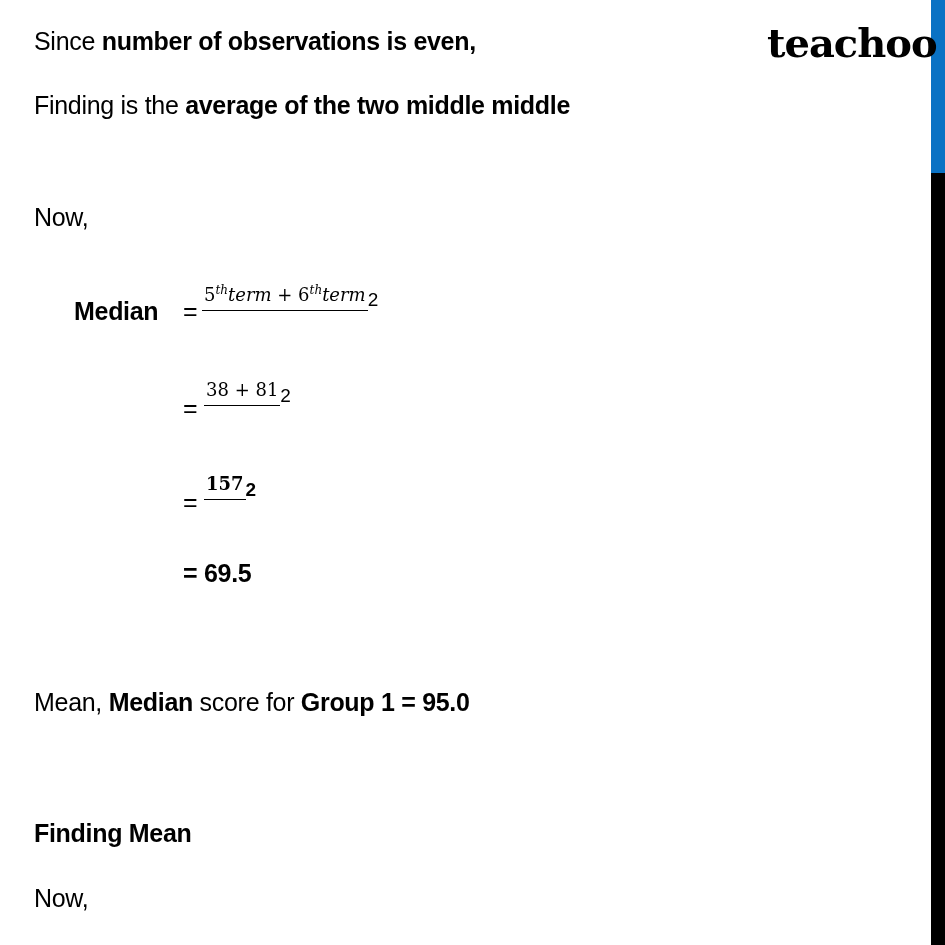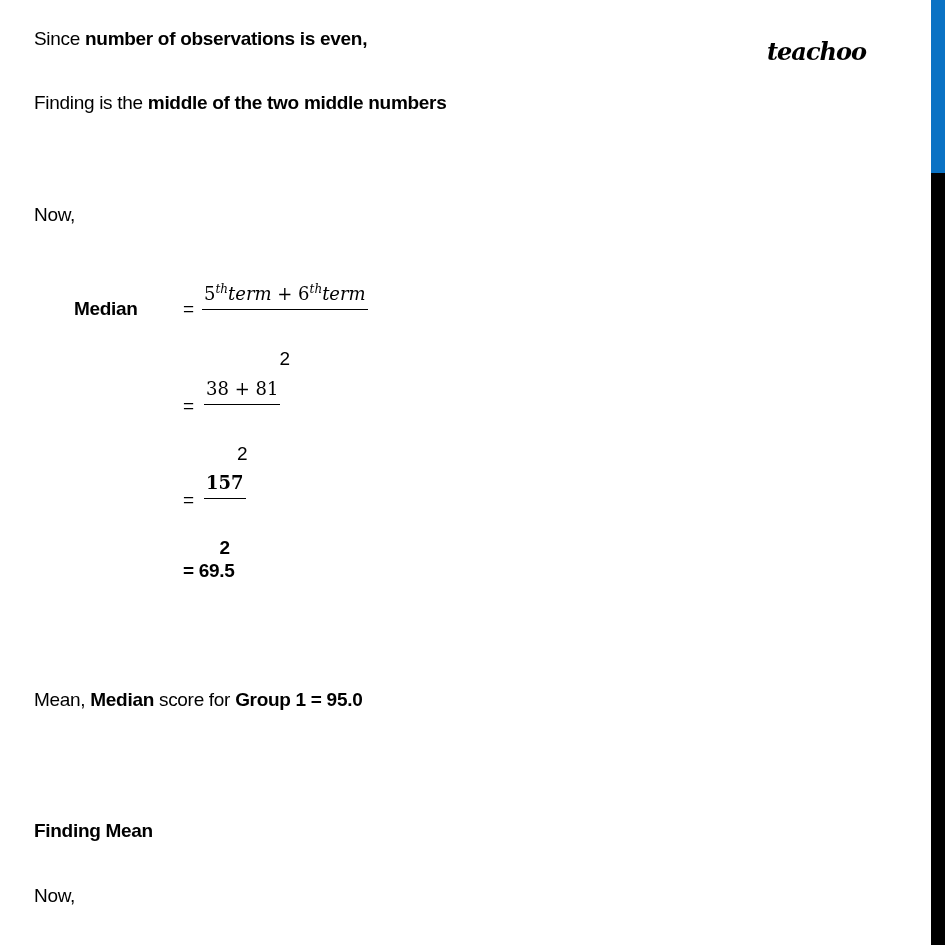--- a/index.html
+++ b/index.html
@@ -1,49 +1,49 @@
 <!DOCTYPE html>
 <html><head>
   <meta charset="utf-8">
   <style>
     html, body { margin: 0; padding: 0; }
     body {
       width: 945px; height: 945px; position: relative; overflow: hidden;
       background: #ffffff; color: #000;
       font-family: "Liberation Sans", "DejaVu Sans", sans-serif;
     }
-    .txt { position: absolute; font-size: 19px; white-space: nowrap; line-height: 1; letter-spacing: -0.3px; }
+    .txt { position: absolute; font-size: 25px; white-space: nowrap; line-height: 1; letter-spacing: -0.3px; }
     .b { font-weight: bold; }
     .logo {
-      position: absolute; left: 767px; top: 37px; font-size: 24px;
-      font-family: "DejaVu Serif", serif; font-style: italic; font-weight: bold; letter-spacing: -1px;
+      position: absolute; left: 767px; top: 19px; font-size: 40px;
+      font-family: "DejaVu Serif", serif; font-weight: bold; letter-spacing: -1px;
     }
     .bar-blue { position: absolute; left: 931px; top: 0; width: 14px; height: 173px; }
     .bar-black { position: absolute; left: 931px; top: 173px; width: 14px; height: 772px; background: #000; }
-    .frac { position: absolute; display: inline-flex; flex-direction: column; align-items: center;
-      font-family: "DejaVu Serif", serif; font-size: 18px; gap: 31px; }
+    .frac { position: absolute; display: inline-flex; flex-direction: row; align-items: center;
+      font-family: "DejaVu Serif", serif; font-size: 18px; }
     .frac .num { padding: 0 2px 5px 2px; border-bottom: 1.5px solid #000; white-space: nowrap; }
     .frac .den { padding-top: 7px; font-family: "Liberation Sans", sans-serif; font-size: 19px; }
     .frac .num i { font-style: italic; }
     .frac sup { font-size: 12px; font-style: italic; }
   </style>
 </head>
 <body>
 
 <div class="bar-blue" style="background:#0a72c4;"></div>
 <div class="bar-black"></div>
 
 <div class="logo">teachoo</div>
 
 <div class="txt" style="left:34px; top:29px;">
   <span>Since </span><span class="b">number of observations is even,</span>
 </div>
 
 <div class="txt" style="left:34px; top:93px;">
-  <span>Finding is the </span><span class="b">middle of the two middle numbers</span>
+  <span>Finding is the </span><span class="b">average of the two middle middle</span>
 </div>
 
 <div class="txt" style="left:34px; top:205px;">Now,</div>
 
 <div class="txt b" style="left:74px; top:299px;">
   <span>Median</span>
 </div>
 <div class="txt" style="left:183px; top:299px;">=</div>
 <div class="frac" style="left:202px; top:282px;">
   <span class="num">

